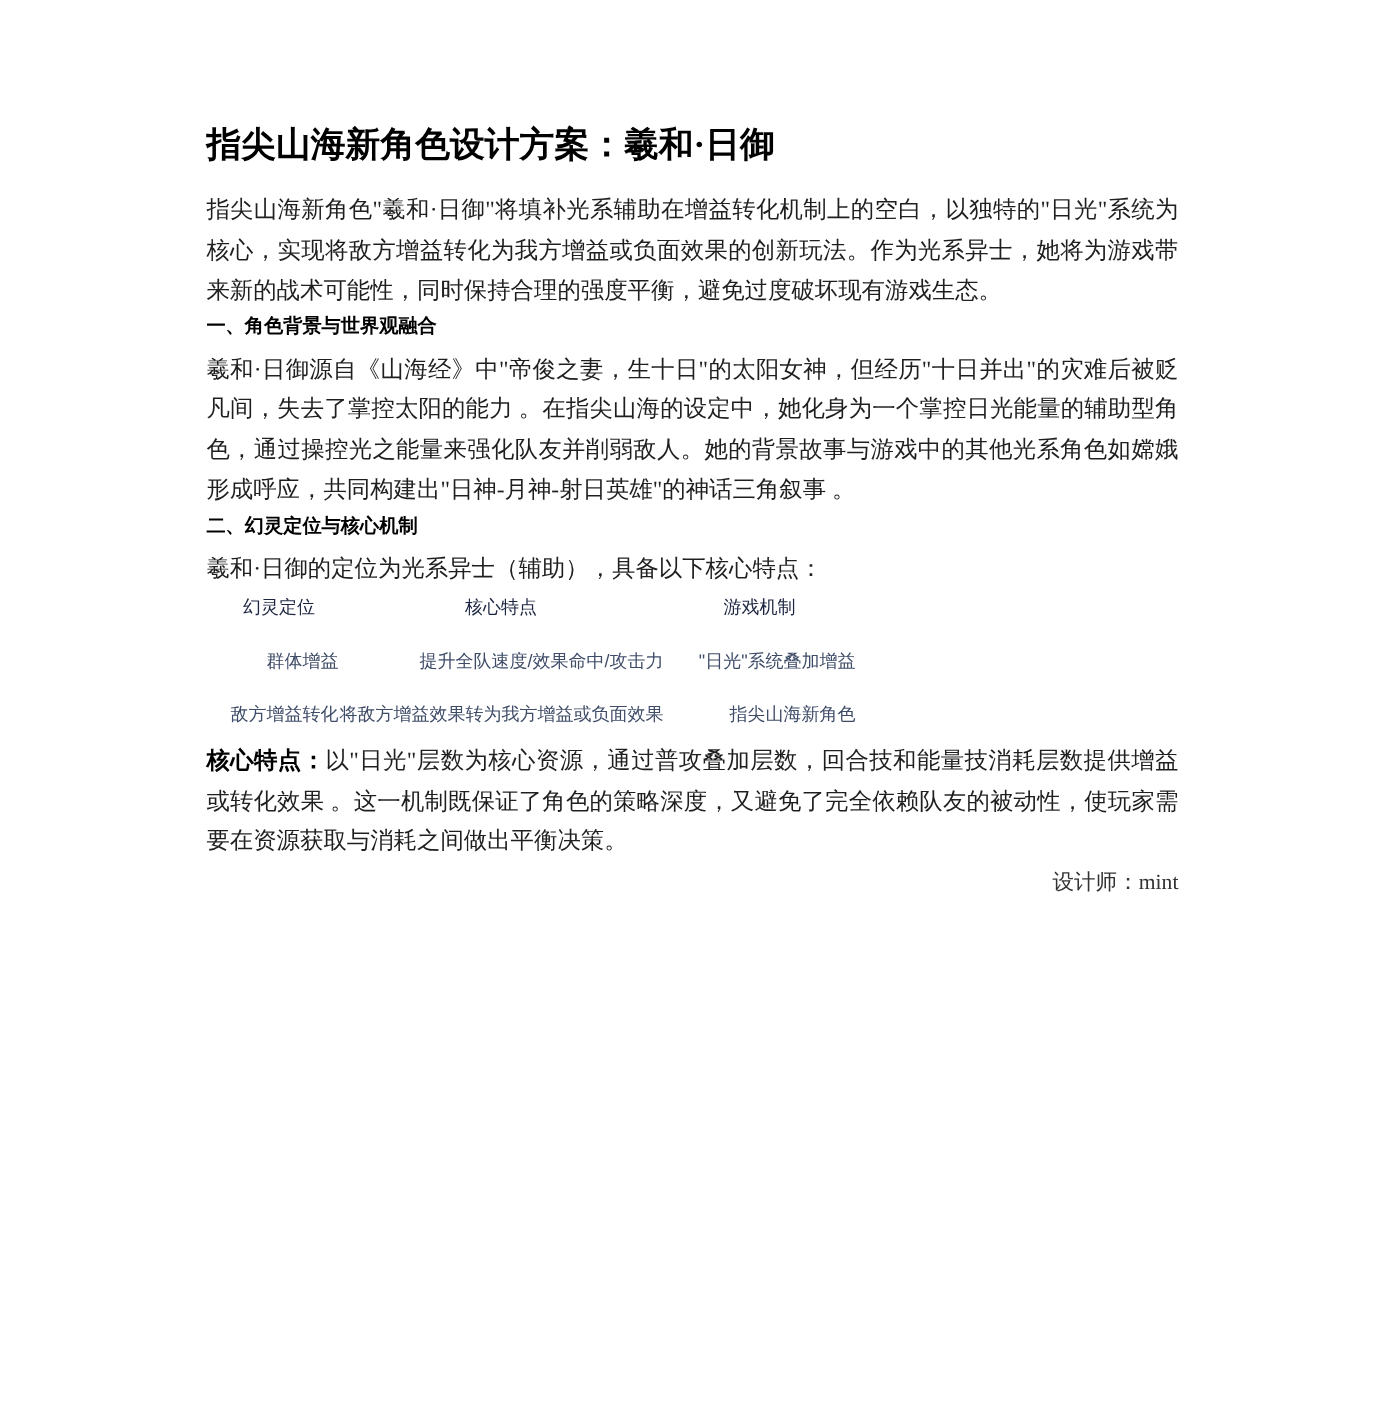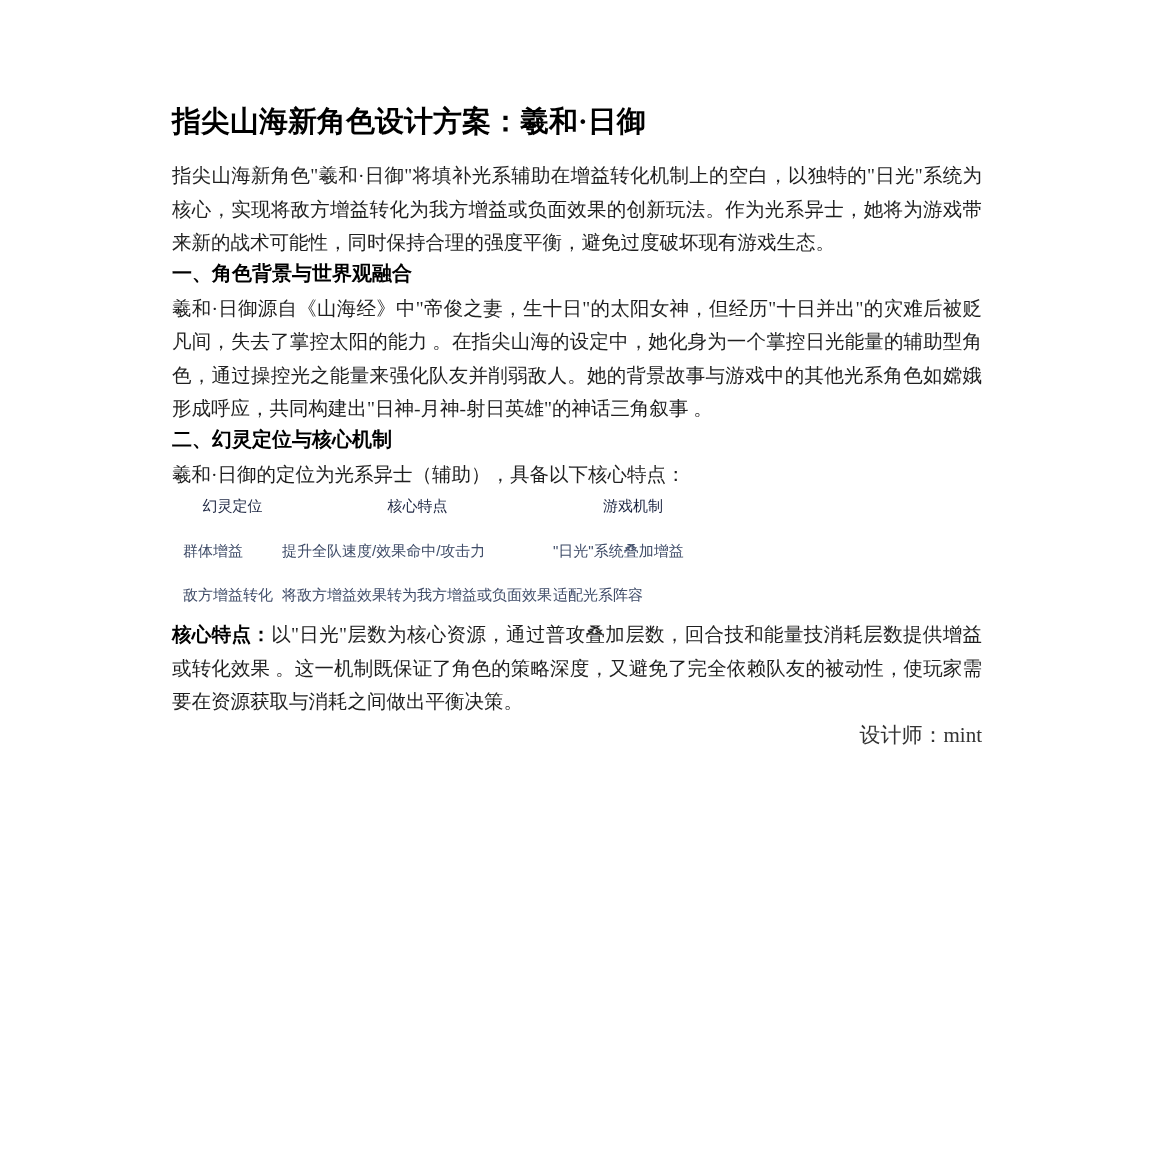--- a/index.html
+++ b/index.html
@@ -26,21 +26,21 @@
   }
   p.body {
     font-size: 19.5px;
     line-height: 33.5px;
     text-align: justify;
     margin: 0;
   }
   .intro { margin-bottom: 30px; }
   h2.sec {
     font-family: "Liberation Sans", "DejaVu Sans", sans-serif;
-    font-size: 20px;
+    font-size: 16px;
     line-height: 26px;
     font-weight: 700;
     color: #000000;
     margin: 0 0 6px 0;
   }
   .sec1-body { margin-bottom: 38px; }
   .design { margin-bottom: 42px; }
   .lead {
     font-family: "Liberation Sans", "DejaVu Sans", sans-serif;
     font-weight: 700;
@@ -53,32 +53,32 @@
     font-size: 15px;
     color: var(--table-row, #3f4c68);
     margin-left: 11px;
   }
   .trow {
     display: grid;
     grid-template-columns: 99px 271px 160px;
     padding: 12px 0 13px 0;
     align-items: start;
   }
-  .trow .cell { text-align: left; white-space: nowrap; }
+  .trow .cell { text-align: right; white-space: nowrap; }
   .trow .cell.wide { white-space: normal; }
   .thead {
     color: var(--table-header, #1b2440);
     font-weight: 400;
     padding: 6px 0 14px 0;
   }
   .thead .cell { text-align: center; white-space: nowrap; }
 
   .mechanism { margin-top: 30px; margin-bottom: 36px; }
   .credit {
-    font-size: 21px;
+    font-size: 18px;
     line-height: 33px;
     text-align: right;
     color: #333333;
     margin: 0;
   }
 </style>
 </head>
 <body>
 
 <div class="page">
@@ -101,21 +101,21 @@
       <div class="cell">游戏机制</div>
     </div>
     <div class="trow">
       <div class="cell">群体增益</div>
       <div class="cell wide">提升全队速度/效果命中/攻击力</div>
       <div class="cell">"日光"系统叠加增益</div>
     </div>
     <div class="trow">
       <div class="cell">敌方增益转化</div>
       <div class="cell wide">将敌方增益效果转为我方增益或负面效果</div>
-      <div class="cell">适配光系阵容</div>
+      <div class="cell">指尖山海新角色</div>
     </div>
   </div>
 
   <p class="body mechanism"><span class="lead">核心特点：</span><span>以"日光"层数为核心资源，通过普攻叠加层数，回合技和能量技消耗层数提供增益或转化效果 。这一机制既保证了角色的策略深度，又避免了完全依赖队友的被动性，使玩家需要在资源获取与消耗之间做出平衡决策。</span></p>
 
   <p class="credit">设计师：mint</p>
 
 </div>
 
 </body></html>

